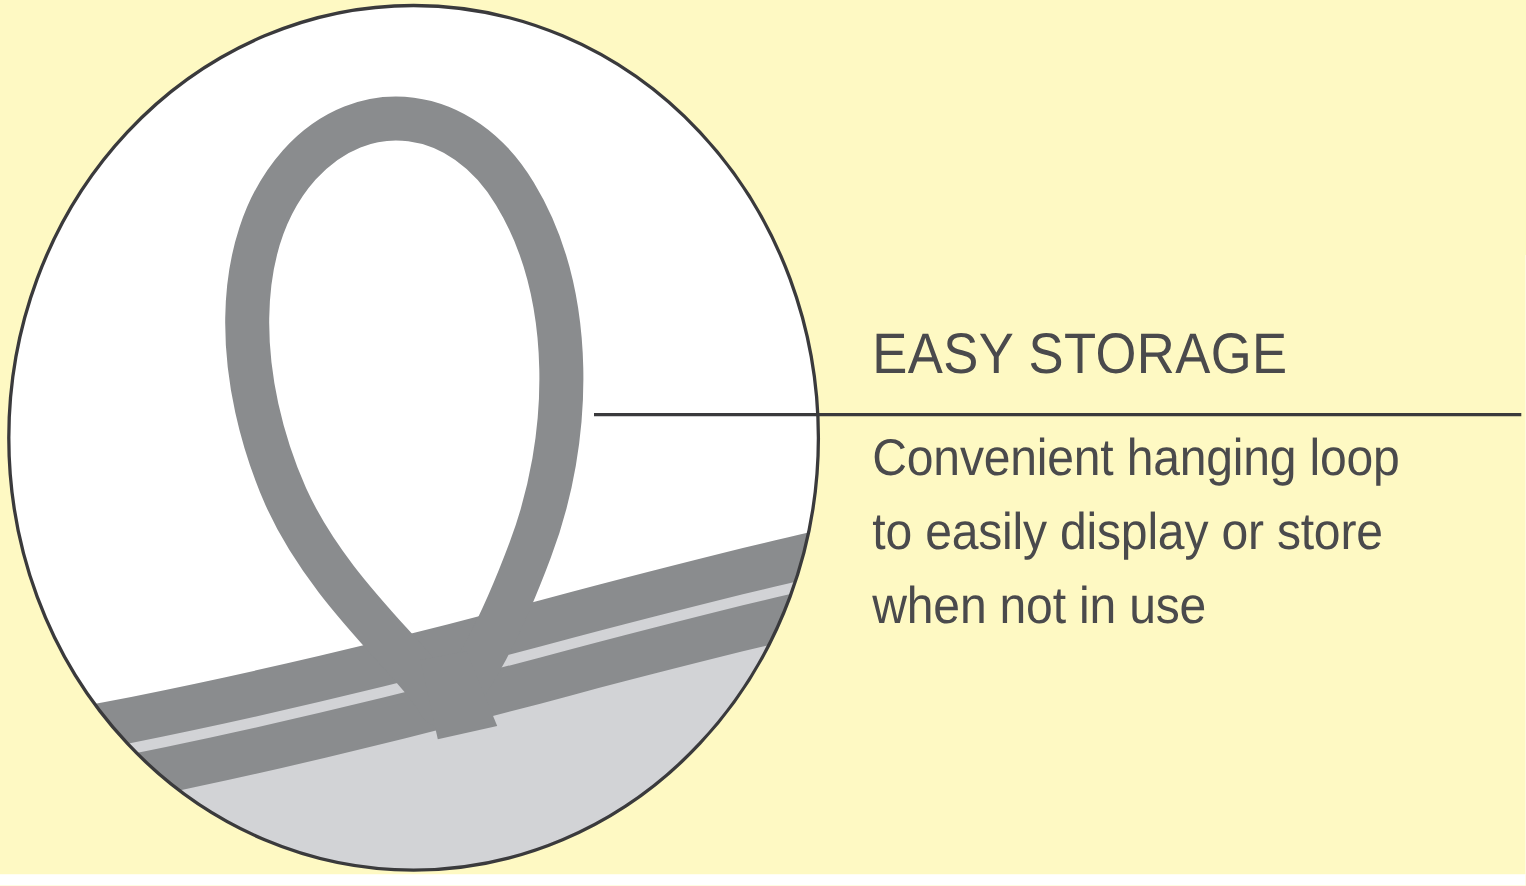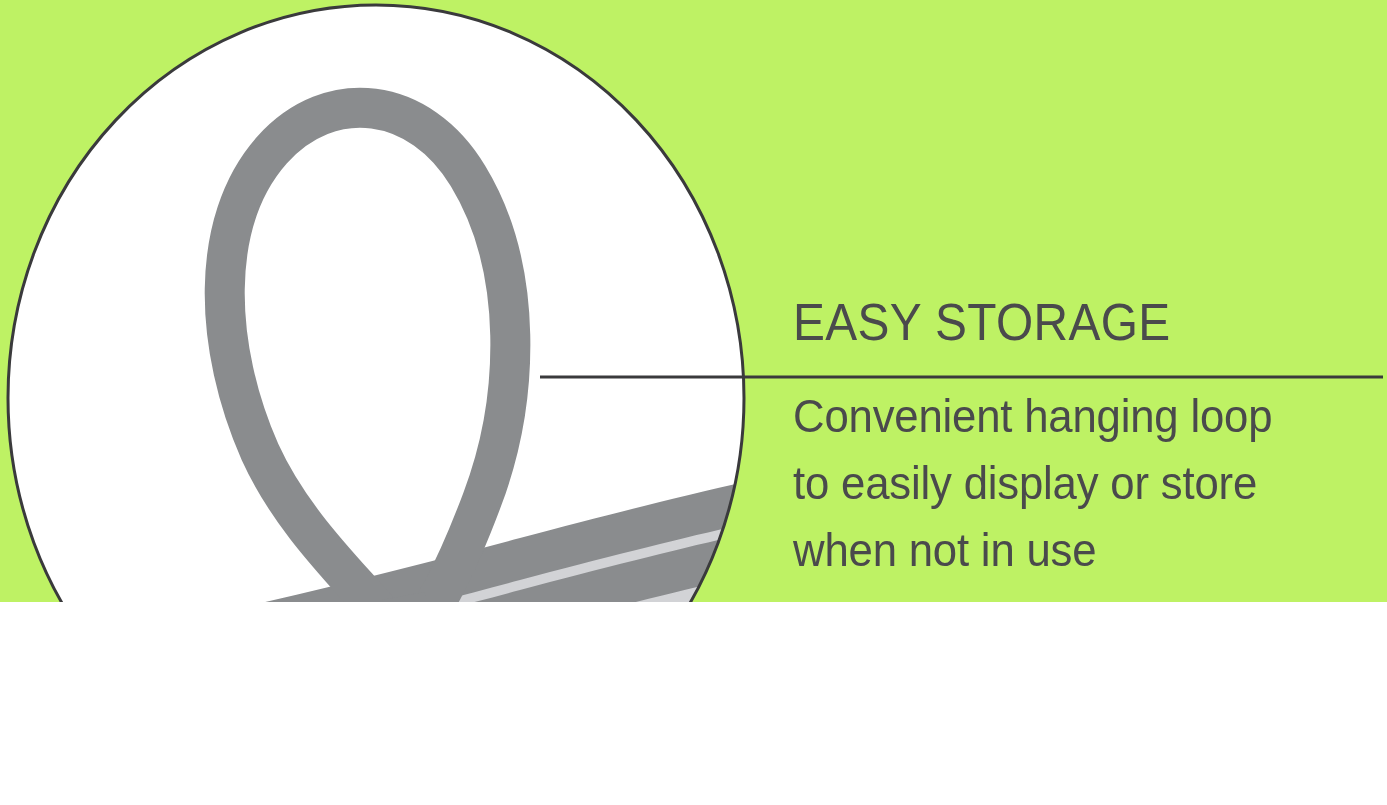--- a/index.html
+++ b/index.html
@@ -7,22 +7,22 @@
     margin: 0;
     padding: 0;
     background: #ffffff;
   }
   body {
     font-family: "Liberation Sans", sans-serif;
   }
   #feature-callout {
     position: relative;
     width: 1387px;
-    height: 602px;
-    background: #bef264;
+    height: 795px;
+    background: #fef9c3;
     overflow: hidden;
   }
   #illustration-svg {
     position: absolute;
     left: 0;
     top: 0;
     width: 1387px;
     height: 805px;
     display: block;
   }

